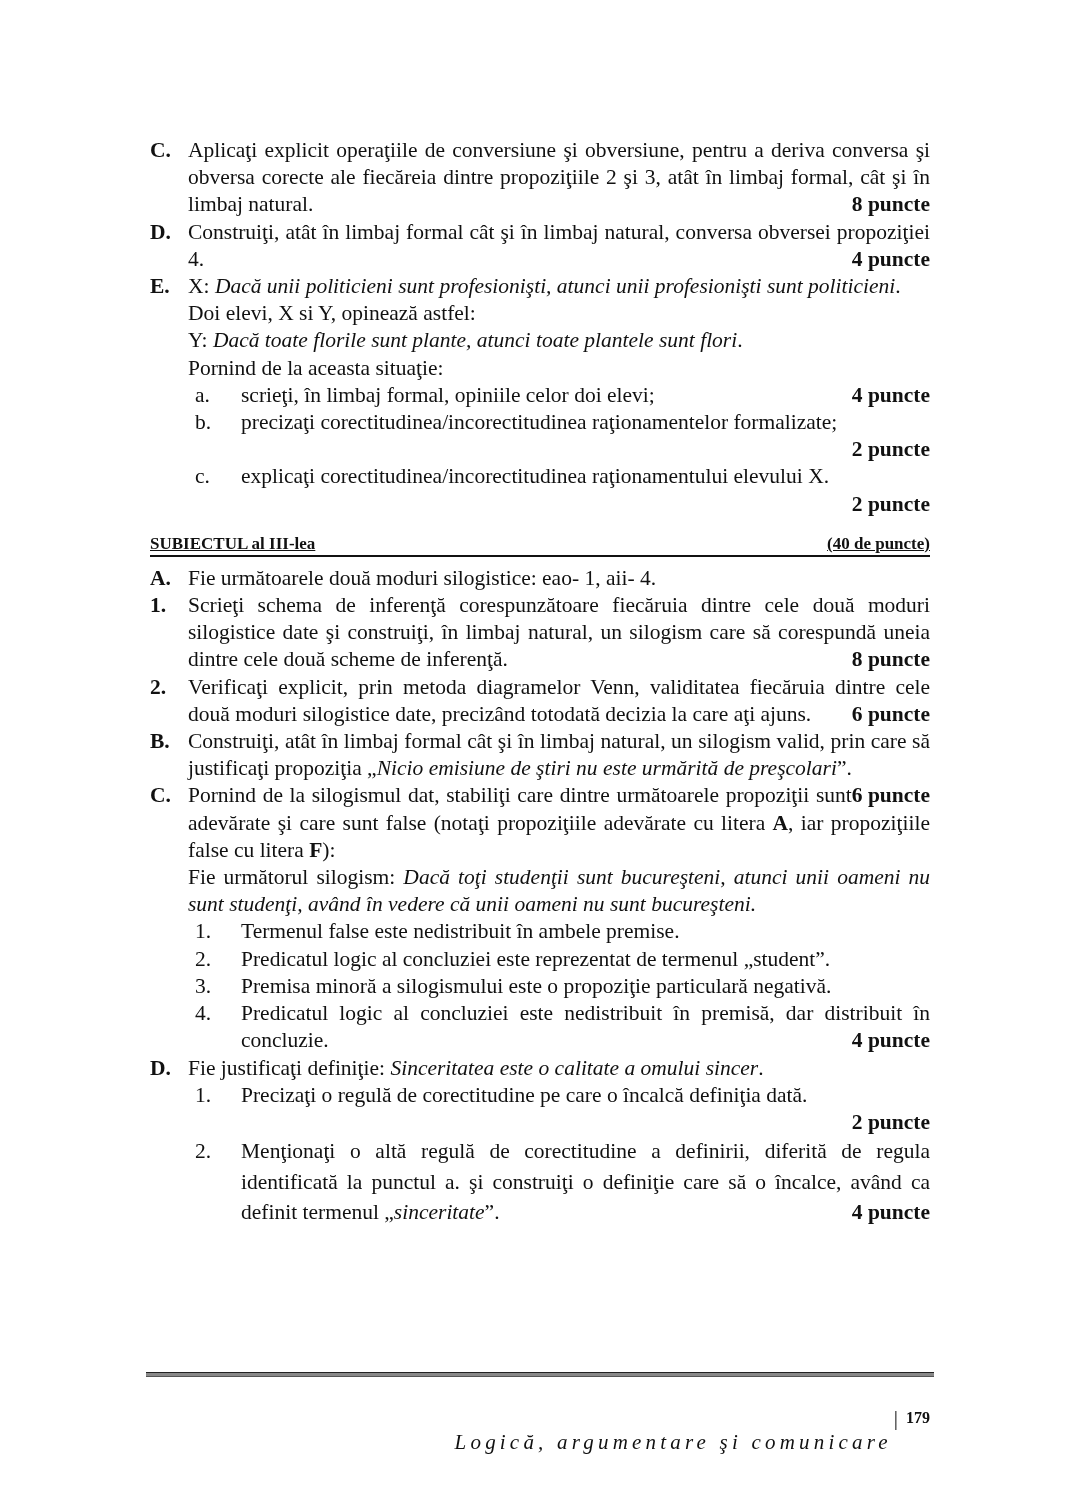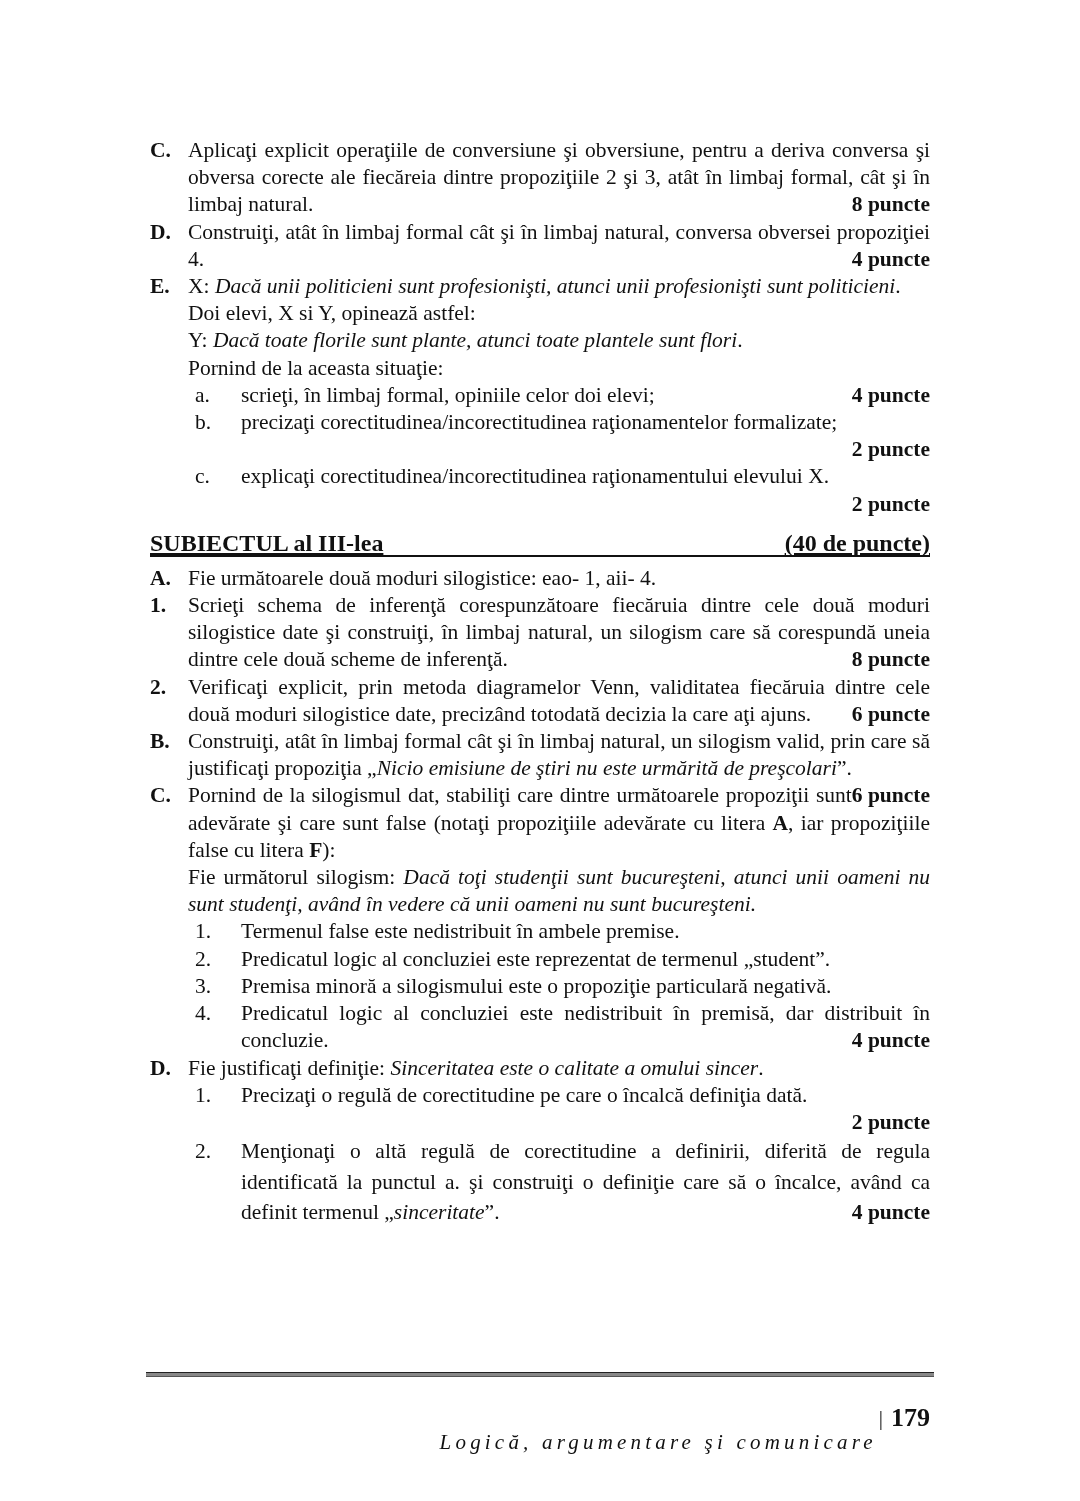--- a/index.html
+++ b/index.html
@@ -8,30 +8,30 @@
   .page { position: absolute; left: 150px; top: 137px; width: 780px; }
   .row { position: relative; font-size: 21.5px; line-height: 27.2px; }
   .lbl { position: absolute; left: 0; top: 0; font-weight: bold; }
   .body { margin-left: 38px; text-align: justify; }
   .pts { float: right; font-weight: bold; }
   .sub { position: relative; margin-left: 45px; }
   .sub .n { position: absolute; left: 0; top: 0; }
   .sub .t { margin-left: 46px; text-align: justify; }
   i { font-style: italic; }
   b { font-weight: bold; }
-  .heading { font-size: 24px; line-height: 27px; font-weight: bold; margin-top: 12px; margin-bottom: 8px;
+  .heading { font-size: 17px; line-height: 27px; font-weight: bold; margin-top: 12px; margin-bottom: 8px;
              border-bottom: 2px solid #111; display: flex; justify-content: space-between; height: 25px; }
   .heading span { text-decoration: underline; }
   .gap-d2 .t { line-height: 30.5px; }
   .footer-rule { position: absolute; left: 146px; width: 788px; top: 1372px; height: 3px;
                  border-top: 1.5px solid #222; border-bottom: 1.5px solid #555; background:#888; }
   .footer { position: absolute; right: 150px; top: 1380px; font-size: 21px; line-height: 28px; display: flex; align-items: center; }
   .footer .title { font-style: italic; letter-spacing: 4.2px; margin-top: 48px; }
   .footer .sep { margin: 0 8px 0 2px; }
-  .footer .num { font-weight: bold; font-size: 26px; }
+  .footer .num { font-weight: bold; font-size: 16px; }
 </style>
 </head>
 <body>
 
 <div class="page">
 
   <div class="row">
     <span class="lbl">C.</span>
     <div class="body">
       <span>Aplicaţi explicit operaţiile de conversiune şi obversiune, pentru a deriva conversa şi obversa corecte ale fiecăreia dintre propoziţiile 2 şi 3, atât în limbaj formal, cât şi în limbaj natural.</span>

